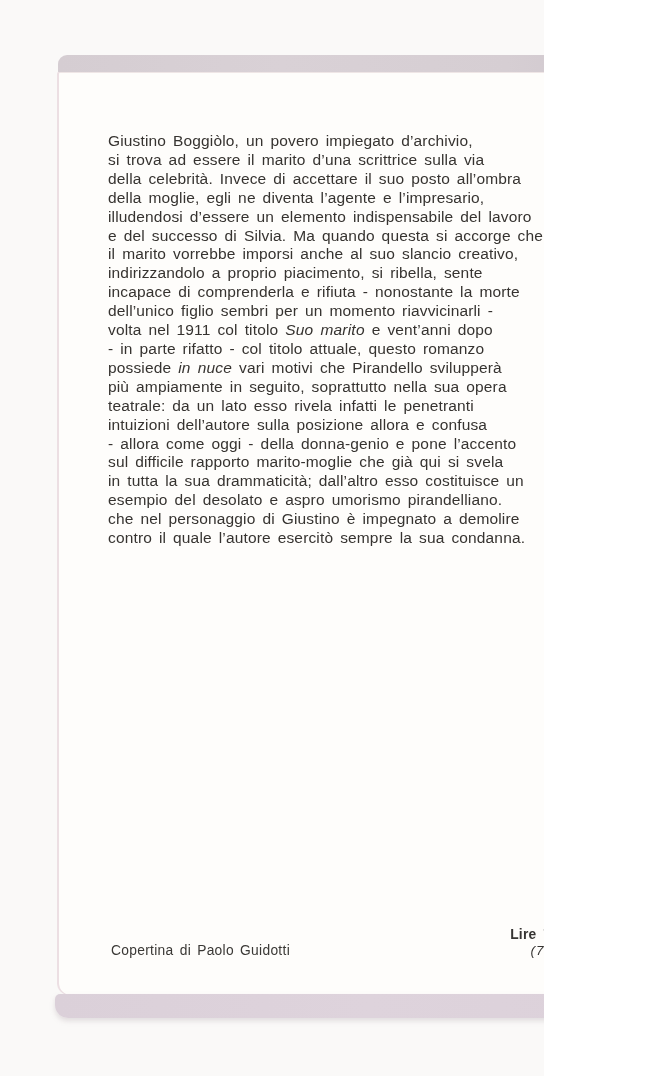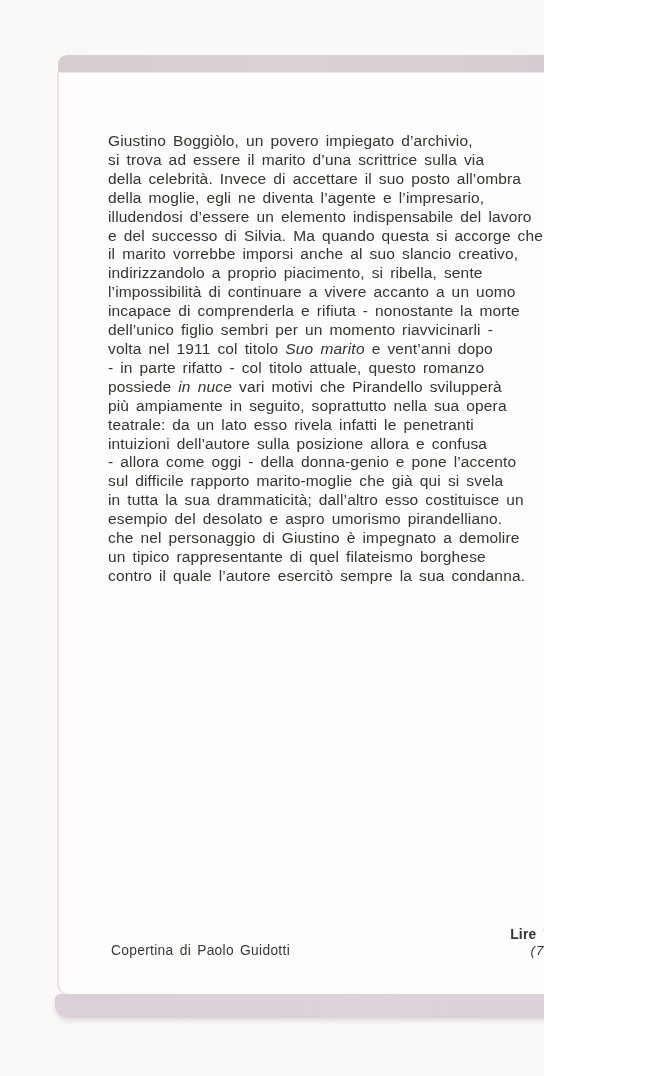--- a/index.html
+++ b/index.html
@@ -127,35 +127,33 @@
 
   <div class="blurb">
       <div class="blurb-line"><span>Giustino Boggiòlo, un povero impiegato d’archivio,</span></div>
       <div class="blurb-line"><span>si trova ad essere il marito d’una scrittrice sulla via</span></div>
       <div class="blurb-line"><span>della celebrità. Invece di accettare il suo posto all’ombra</span></div>
       <div class="blurb-line"><span>della moglie, egli ne diventa l’agente e l’impresario,</span></div>
       <div class="blurb-line"><span>illudendosi d’essere un elemento indispensabile del lavoro</span></div>
       <div class="blurb-line"><span>e del successo di Silvia. Ma quando questa si accorge che</span></div>
       <div class="blurb-line"><span>il marito vorrebbe imporsi anche al suo slancio creativo,</span></div>
       <div class="blurb-line"><span>indirizzandolo a proprio piacimento, si ribella, sente</span></div>
-      <div class="blurb-line"><span>l’impossibilità di continuare a vivere accanto a un uomo</span></div>
       <div class="blurb-line"><span>incapace di comprenderla e rifiuta - nonostante la morte</span></div>
       <div class="blurb-line"><span>dell’unico figlio sembri per un momento riavvicinarli -</span></div>
       <div class="blurb-line"><span>volta nel 1911 col titolo </span><i>Suo marito</i><span> e vent’anni dopo</span></div>
       <div class="blurb-line"><span>- in parte rifatto - col titolo attuale, questo romanzo</span></div>
       <div class="blurb-line"><span>possiede </span><i>in nuce</i><span> vari motivi che Pirandello svilupperà</span></div>
       <div class="blurb-line"><span>più ampiamente in seguito, soprattutto nella sua opera</span></div>
       <div class="blurb-line"><span>teatrale: da un lato esso rivela infatti le penetranti</span></div>
       <div class="blurb-line"><span>intuizioni dell’autore sulla posizione allora e confusa</span></div>
       <div class="blurb-line"><span>- allora come oggi - della donna-genio e pone l’accento</span></div>
       <div class="blurb-line"><span>sul difficile rapporto marito-moglie che già qui si svela</span></div>
       <div class="blurb-line"><span>in tutta la sua drammaticità; dall’altro esso costituisce un</span></div>
       <div class="blurb-line"><span>esempio del desolato e aspro umorismo pirandelliano.</span></div>
       <div class="blurb-line"><span>che nel personaggio di Giustino è impegnato a demolire</span></div>
-      <div class="blurb-line"><span>un tipico rappresentante di quel filateismo borghese</span></div>
       <div class="blurb-line"><span>contro il quale l’autore esercitò sempre la sua condanna.</span></div>
     </div>
 
   <div class="serial">11139</div>
 
   <div class="credit">Copertina di Paolo Guidotti</div>
 
   <div class="price">
     <div class="price-main">Lire 750</div>
     <div class="price-code">(707)</div>

